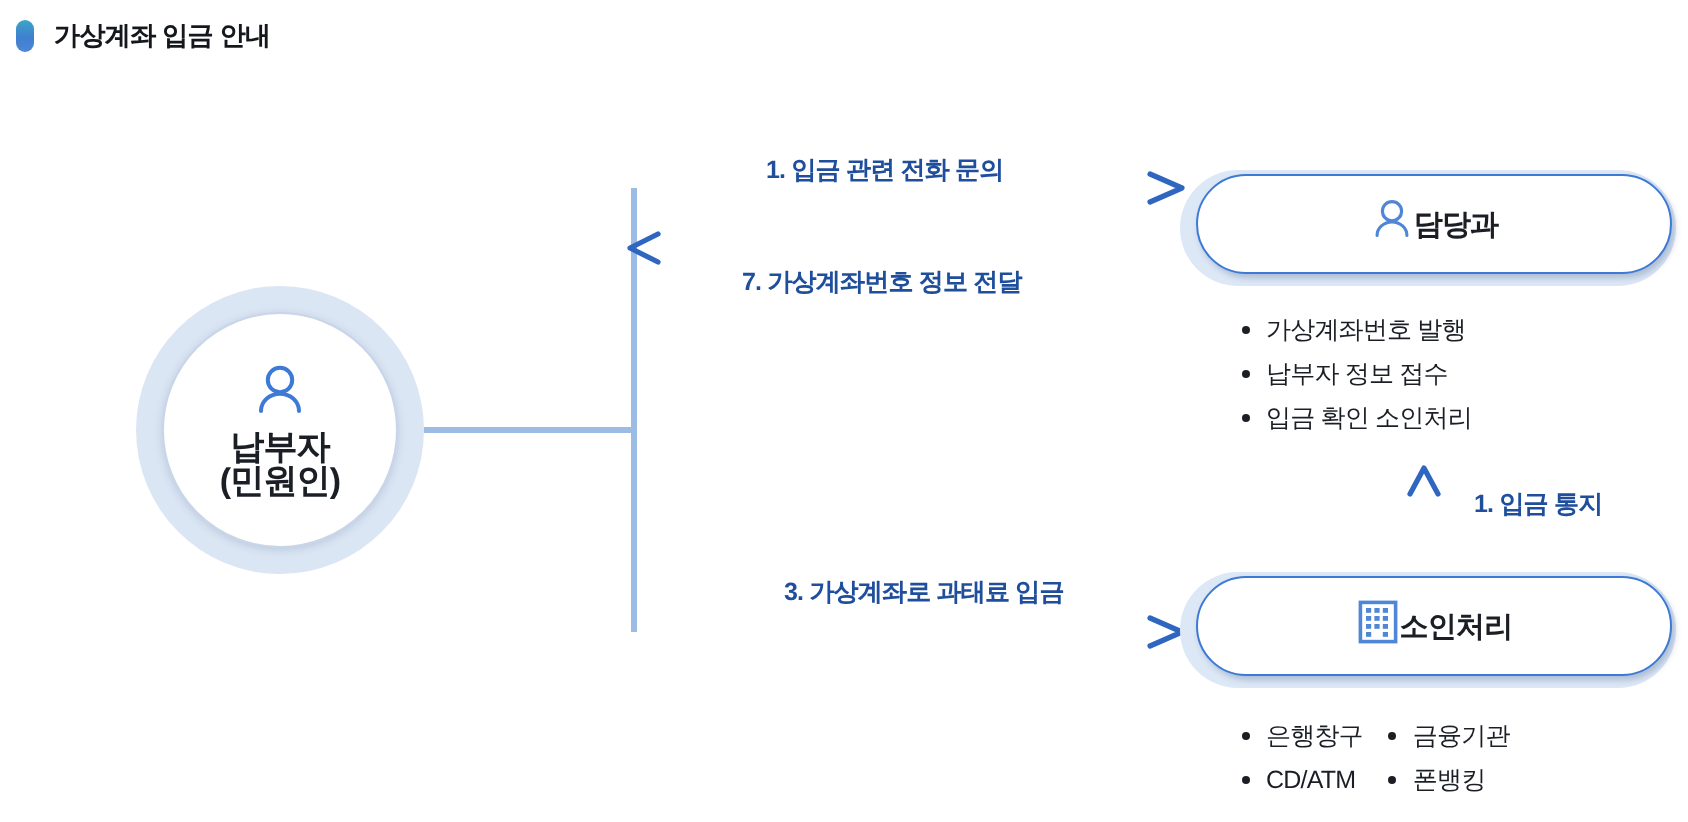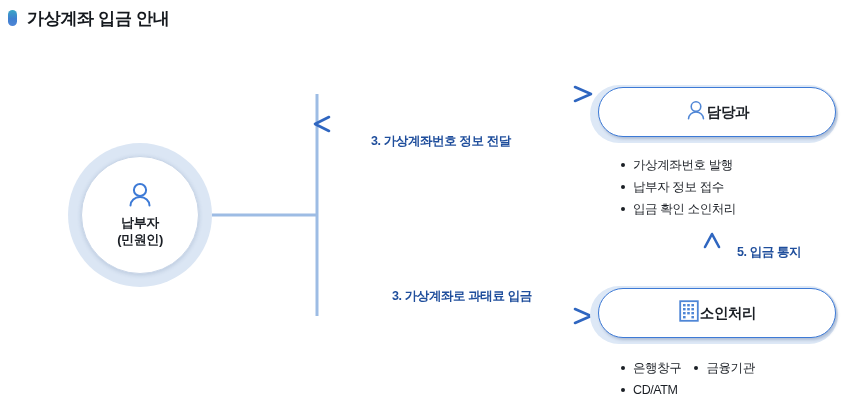--- a/index.html
+++ b/index.html
@@ -30,21 +30,21 @@
   }
   #title-bullet {
     width: 9px;
     height: 16px;
     border-radius: 5px;
     background: linear-gradient(180deg, #3aa6c6 0%, #3f7fd0 55%, #4f86d6 100%);
     margin-right: 10px;
     flex: none;
   }
   #title-text {
-    font-size: 17px;
+    font-size: 13px;
     font-weight: bold;
     color: #14181d;
     letter-spacing: -0.3px;
     white-space: nowrap;
   }
 
   
   #wires {
     position: absolute;
     left: 0;
@@ -74,21 +74,21 @@
     background: #ffffff;
     border: 1px solid #c9d6e8;
     box-shadow: 0 1px 4px rgba(40,70,120,0.18);
     display: flex;
     flex-direction: column;
     align-items: center;
     justify-content: center;
   }
   #payer-inner .person-ico { margin-bottom: 2px; }
   .node-label-l1, .node-label-l2 {
-    font-size: 13px;
+    font-size: 17px;
     font-weight: bold;
     color: #1b1f25;
     line-height: 17px;
     letter-spacing: -0.4px;
   }
 
   
   .pill-wrap {
     position: absolute;
     width: 248px;
@@ -278,20 +278,22 @@
     </div>
   </div>
 
   <div id="bank-lists" style="left:620px; top:357px;">
     <ul class="bullet-list">
       <li>은행창구</li>
       <li>CD/ATM</li>
     </ul>
     <ul class="bullet-list">
       <li>금융기관</li>
+      <li>폰뱅킹</li>
     </ul>
   </div>
 
-  <div class="step-label" style="left:371px; top:133px;">3. 가상계좌번호 정보 전달</div>
+  <div class="step-label" style="left:383px; top:77px;">1. 입금 관련 전화 문의</div>
+  <div class="step-label" style="left:371px; top:133px;">7. 가상계좌번호 정보 전달</div>
   <div class="step-label" style="left:392px; top:288px;">3. 가상계좌로 과태료 입금</div>
-  <div class="step-label" style="left:737px; top:244px;">5. 입금 통지</div>
+  <div class="step-label" style="left:737px; top:244px;">1. 입금 통지</div>
 
 </div>
 
 </body></html>

